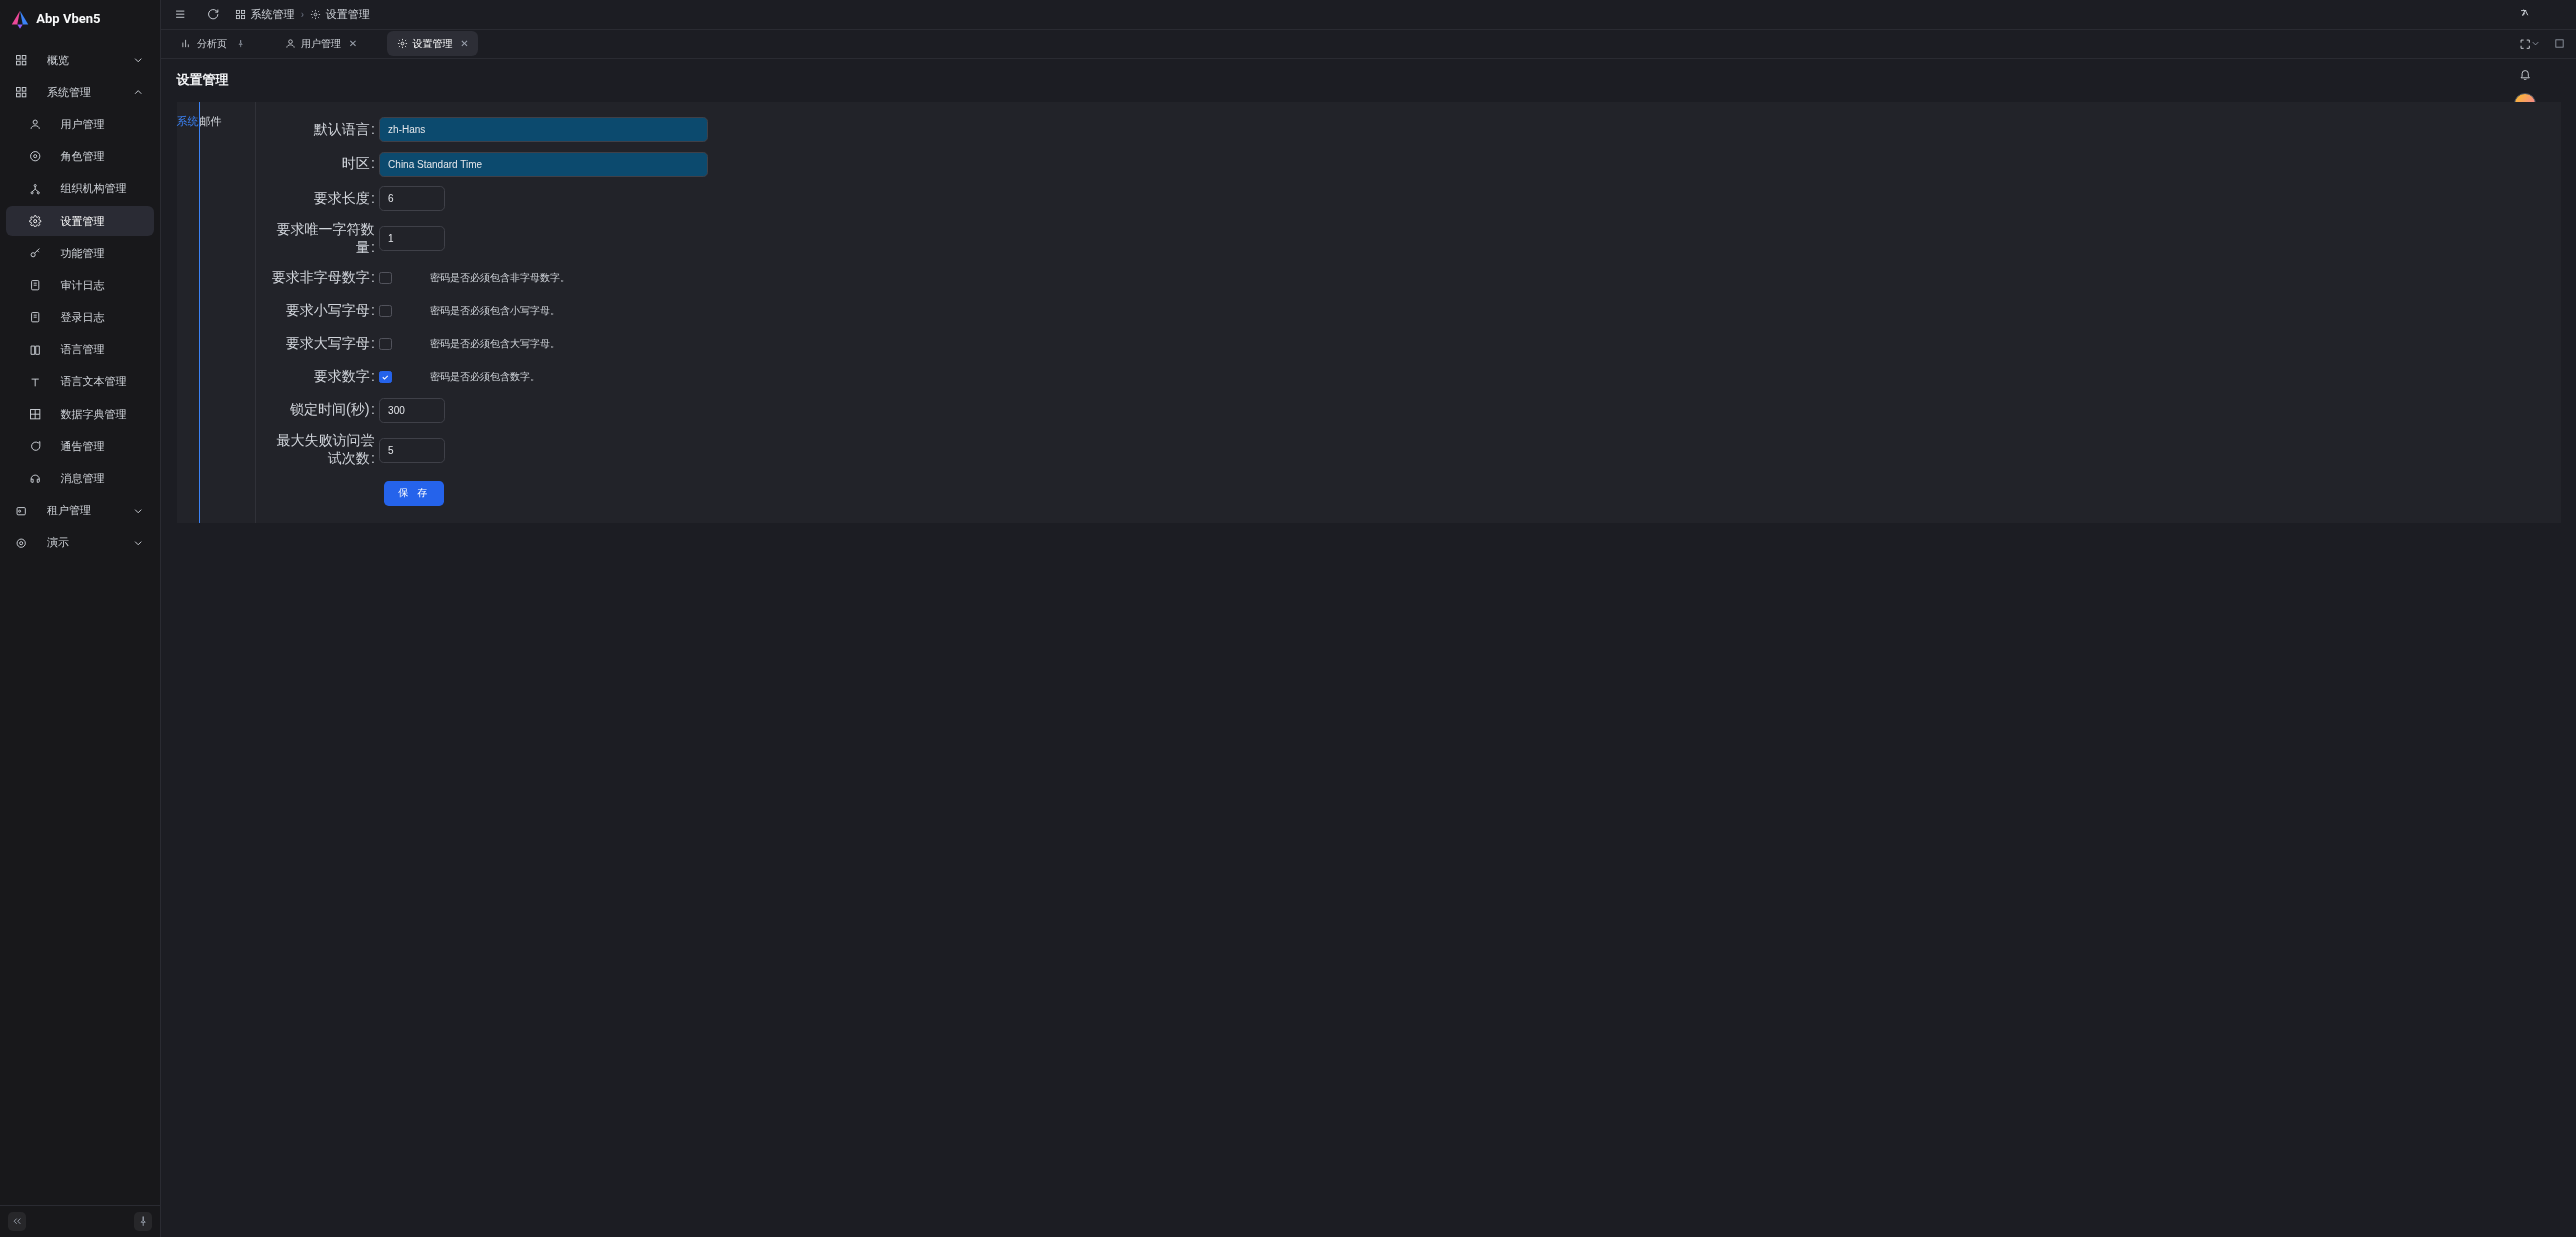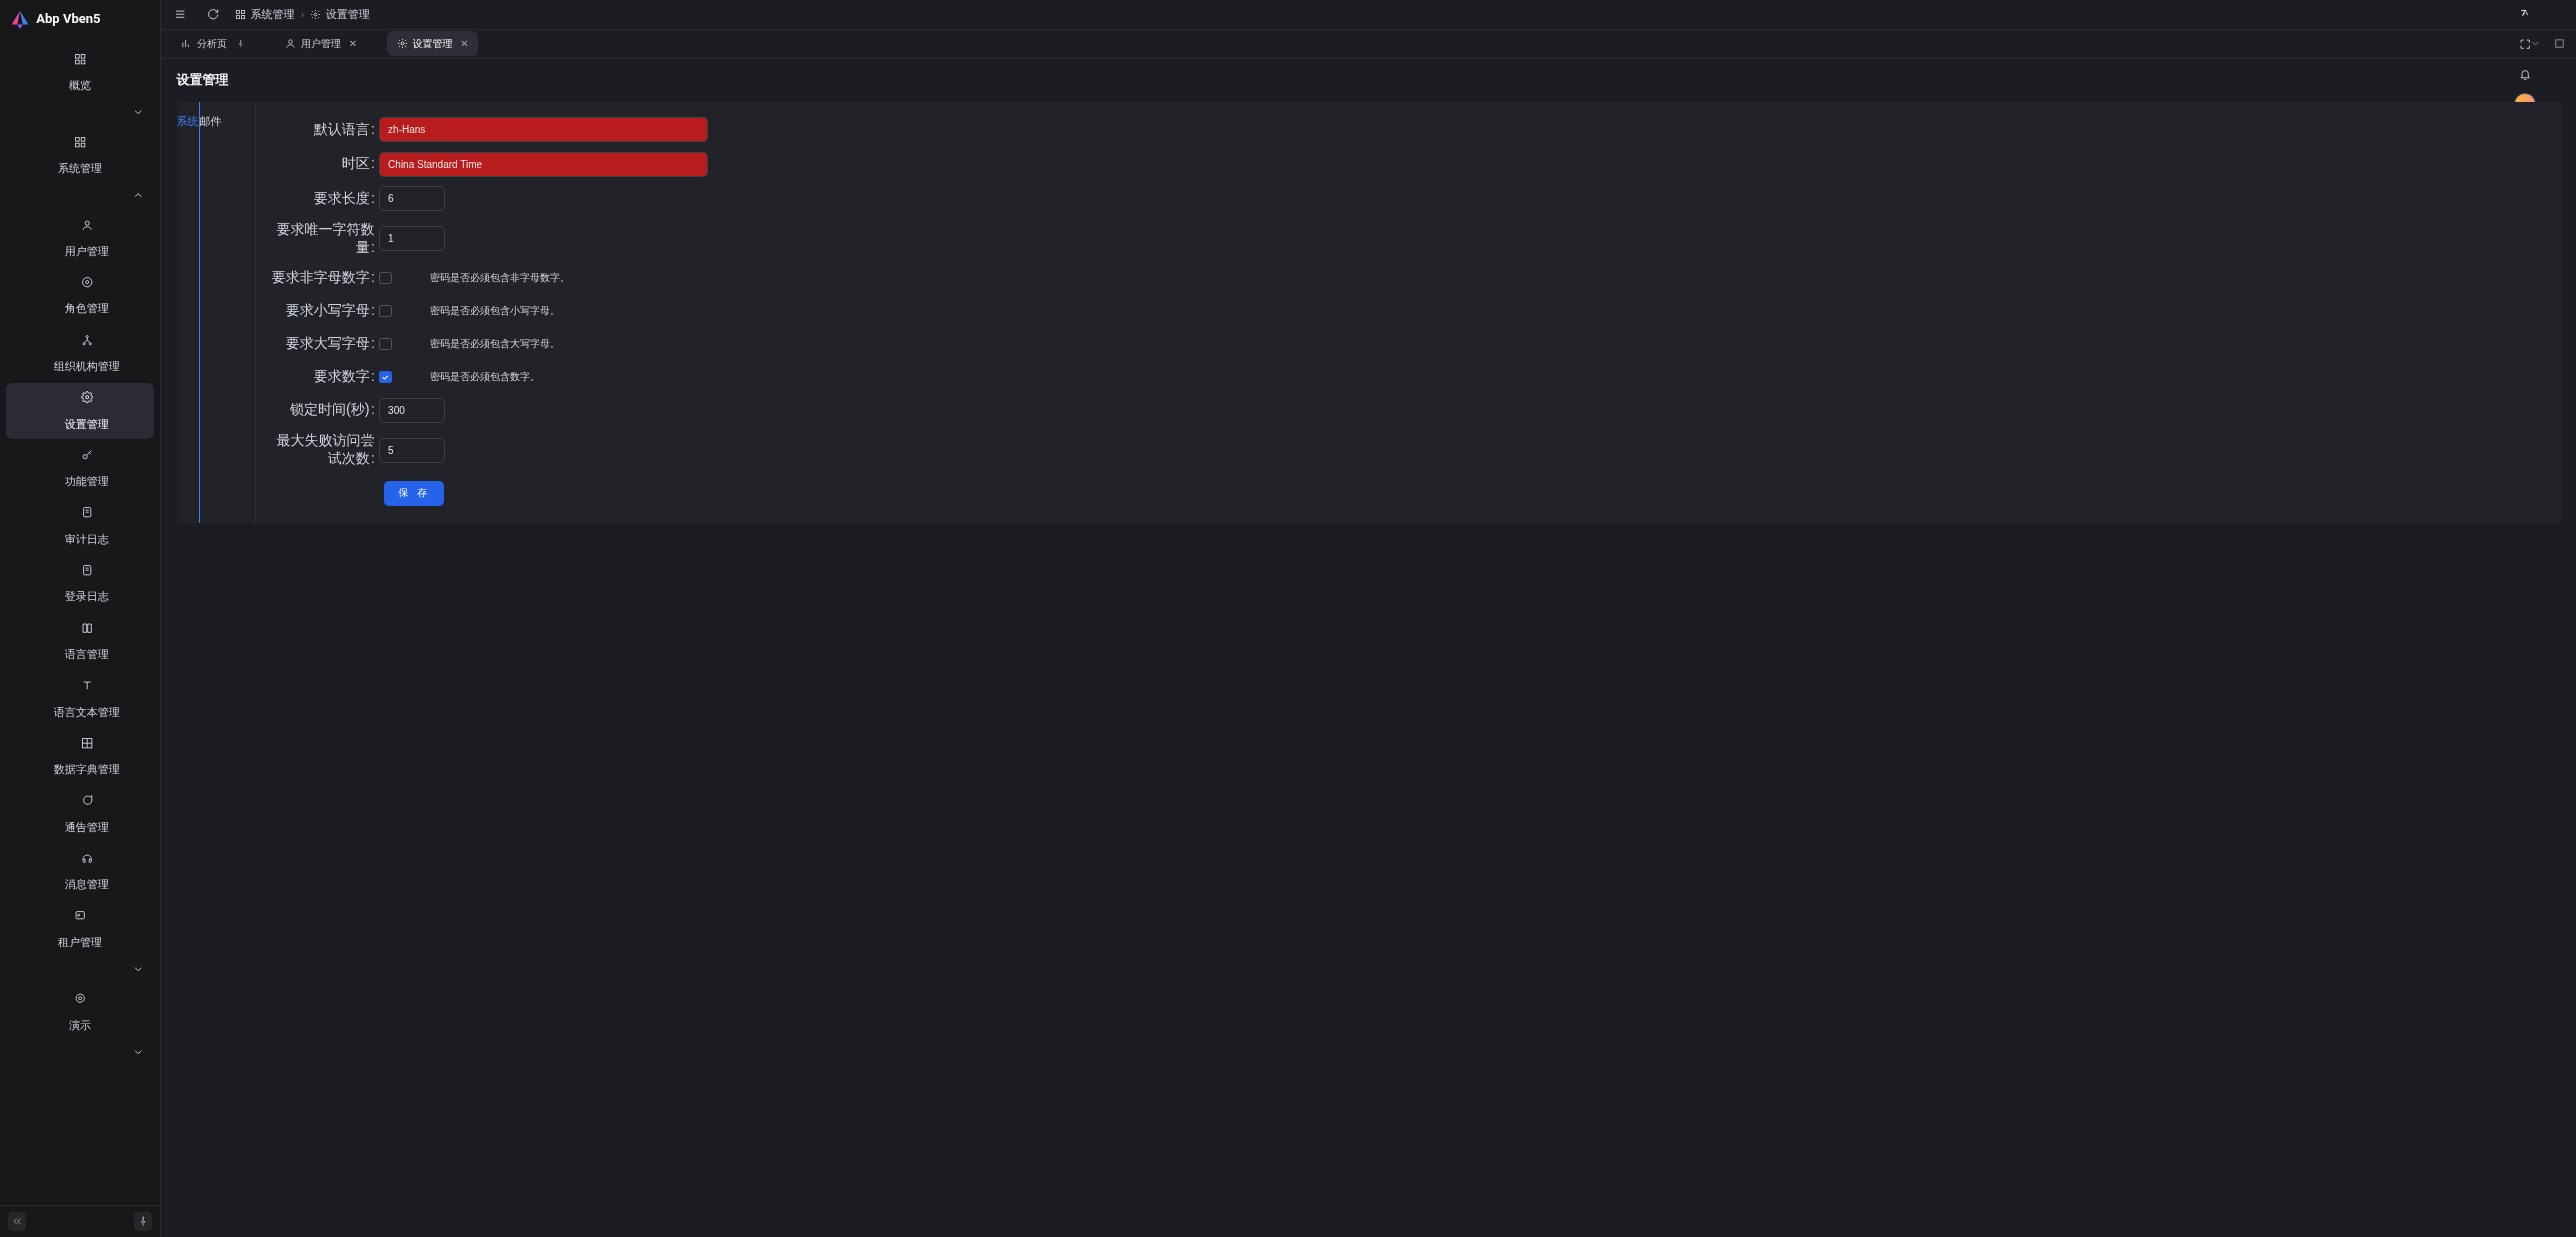--- a/index.html
+++ b/index.html
@@ -38,27 +38,26 @@
   color: #f9fafb;
 }
 .nav {
   flex: 1;
   overflow-y: auto;
   padding: 6.2px 3.1px;
 }
 .nav-item {
   display: flex;
   align-items: center;
-  gap: 13px;
+  gap: 19px;
   padding: 7.8px 9.3px;
   border-radius: 6.2px;
   cursor: pointer;
   color: #d1d5db;
   margin: 1.6px 3.1px;
-  flex-direction: column;
 }
 .nav-item.active { background: #2a2b34; color: #fff; }
 .nav-item .ic { width: 12.4px; height: 12.4px; flex-shrink: 0; display: inline-flex; align-items: center; justify-content: center; }
 .nav-item .chev { margin-left: auto; }
 .nav-sub .nav-item { padding-left: 23px; }
 .sidebar-footer {
   display: flex;
   align-items: center;
   justify-content: space-between;
   padding: 6.2px 7.8px;
@@ -162,21 +161,21 @@
 }
 .side-tab.active { color: #3b82f6; border-right: 1.6px solid #3b82f6; }
 .form { flex: 1; padding: 11px 15.5px 17px 7.8px; border-left: 0.8px solid #303138; }
 .form-row { display: flex; align-items: center; padding: 4.7px 0; min-height: 33px; }
 .form-label { width: 116px; text-align: right; color: #d1d5db; padding-right: 4.7px; font-size: 14px; }
 .form-label::after { content: ":"; margin-left: 1.6px; }
 .form-control { flex: 0 0 auto; }
 .input-lg {
   width: 329px;
   height: 25px;
-  background: #b91c1c;
+  background: #0c4a6e;
   border: 0.8px solid #3f4048;
   border-radius: 4.7px;
   padding: 0 7.8px;
   color: #e5e7eb;
   font-size: 10px;
 }
 .input-sm {
   width: 66px;
   height: 25px;
   background: #222329;

